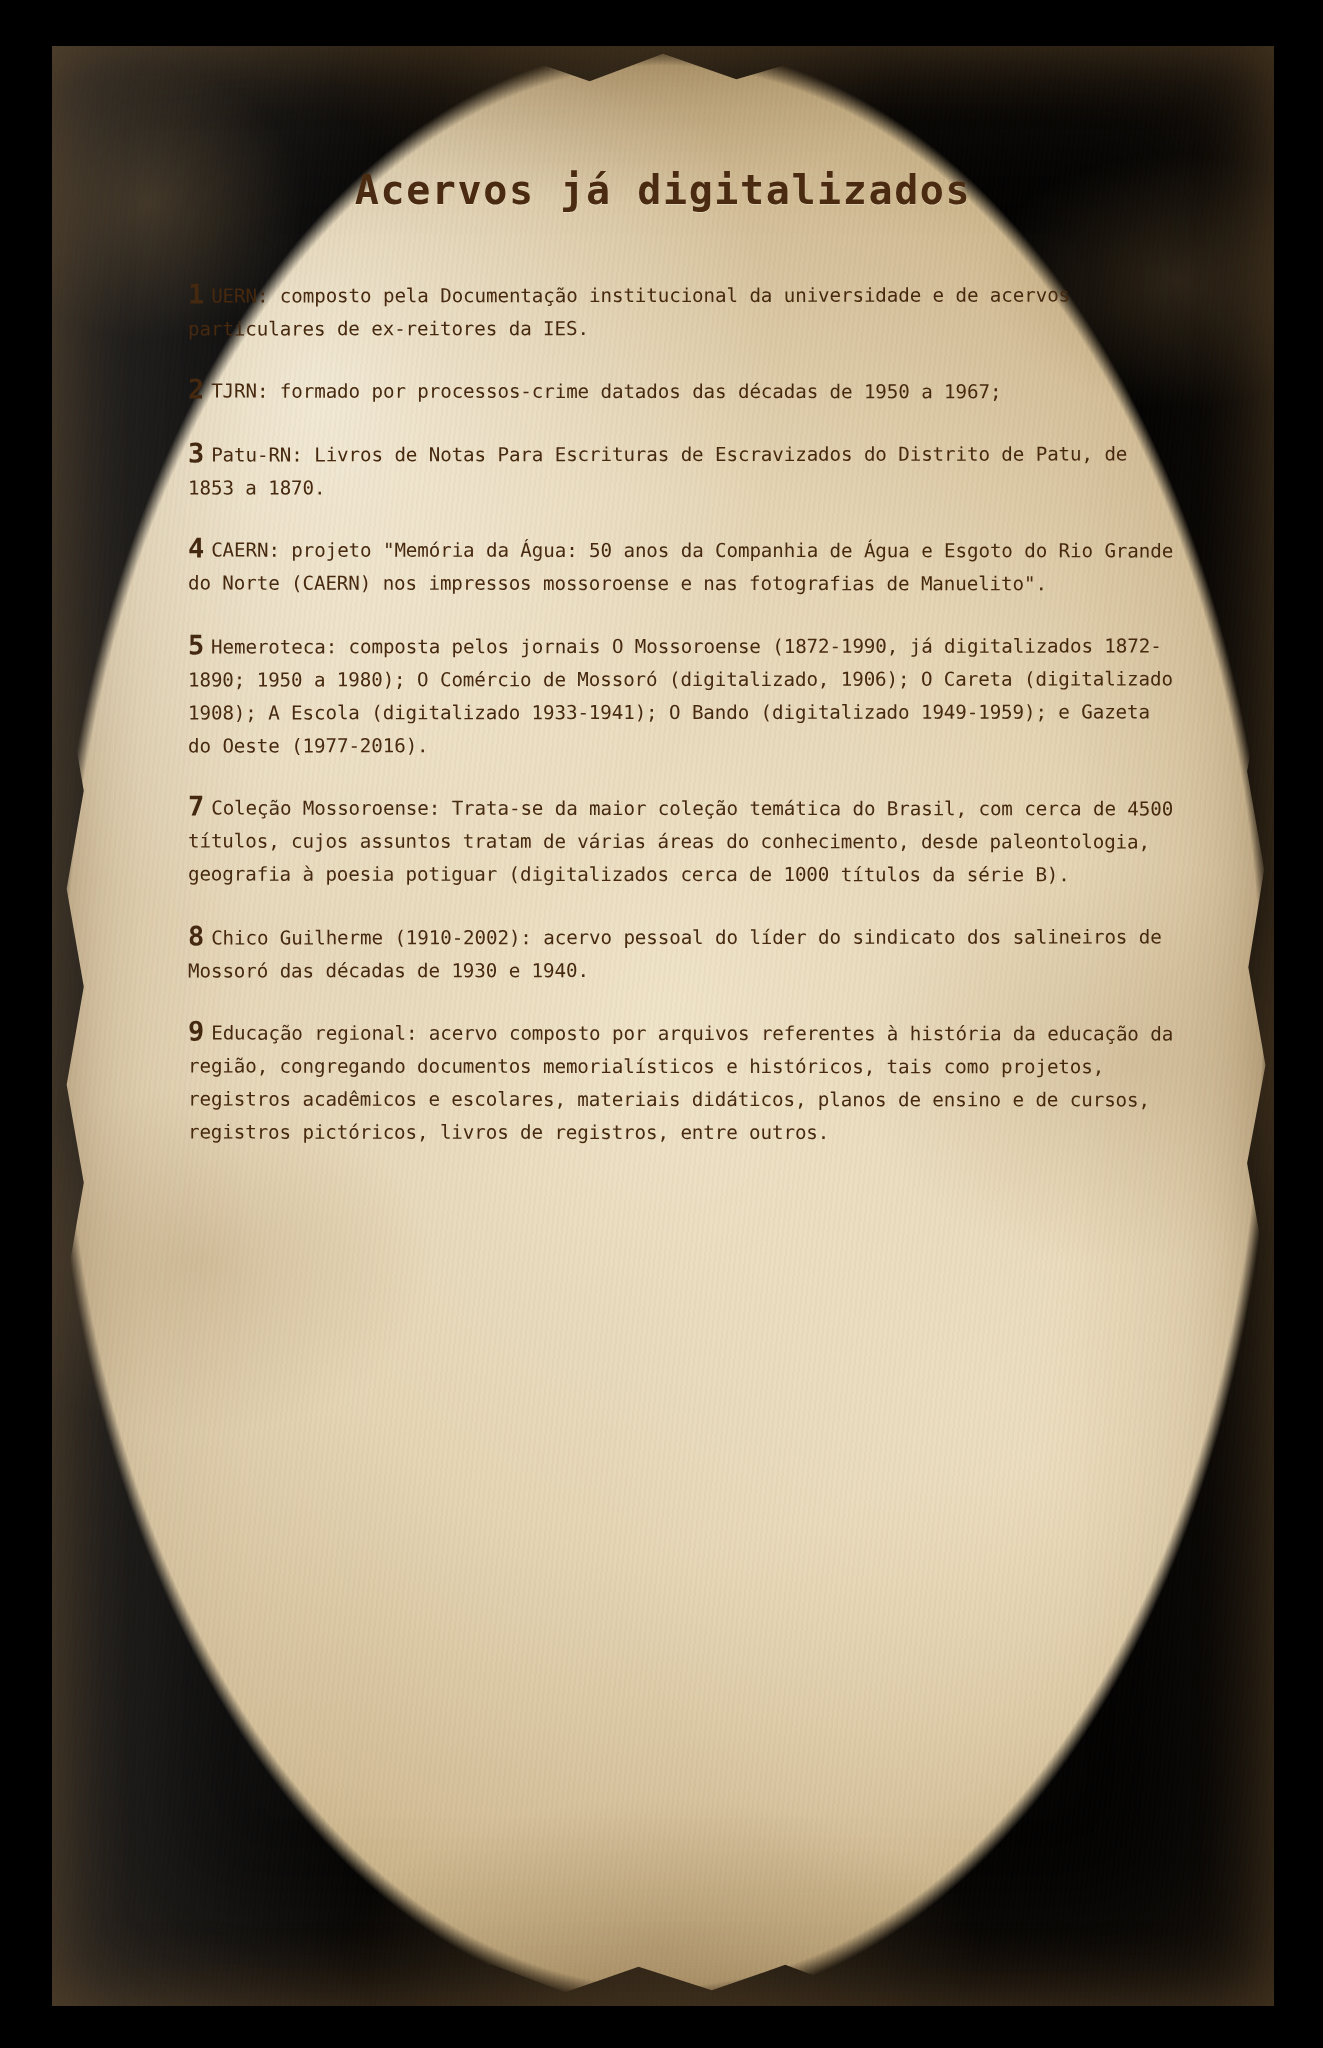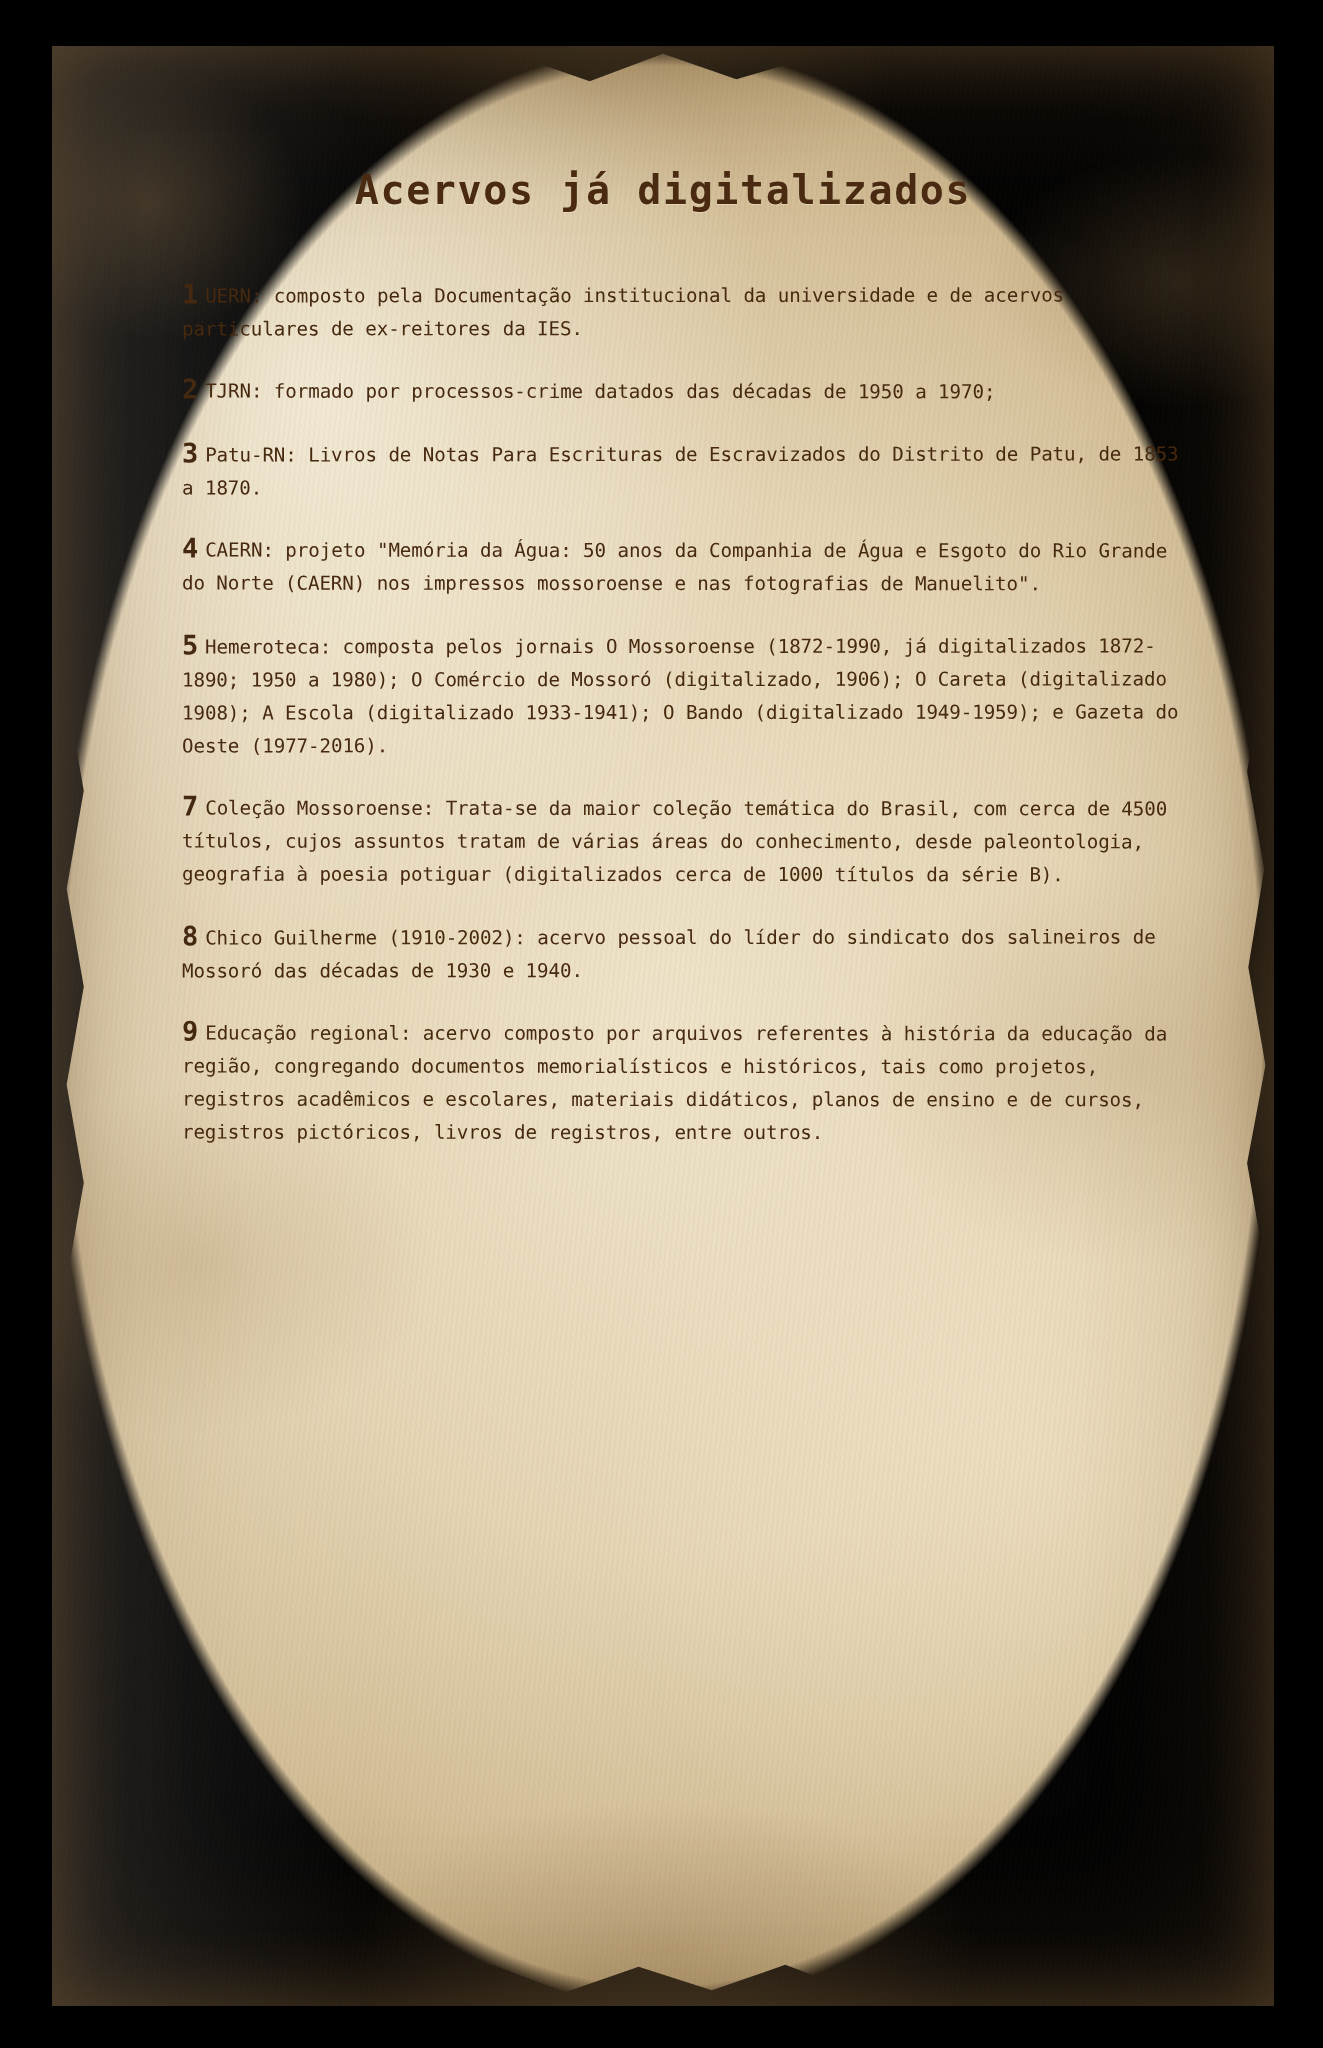--- a/index.html
+++ b/index.html
@@ -97,21 +97,21 @@
     font-weight: 700;
     font-size: 40px;
     line-height: 1.32;
     letter-spacing: 1.6px;
     color: #4a2b11;
     margin: 0 0 62px 0;
     text-shadow: 0 1px 0 rgba(255,250,235,0.35);
   }
 
   .items {
-    margin: 2px;
+    margin: 8px;
     padding: 0 0 0 36px;
     list-style: none;
   }
 
   .item {
     position: relative;
     margin: 0 0 30px 0;
     font-family: "DejaVu Sans Mono", monospace;
     font-size: 19.2px;
     line-height: 1.72;
@@ -148,21 +148,21 @@
     <div class="content">
       <h1 class="doc-title">
         <span>Acervos já digitalizados</span><br>
       </h1>
 
       <ol class="items">
         <li class="item">
           <span class="num">1</span><span class="txt">UERN: composto pela Documentação institucional da universidade e de acervos particulares de ex-reitores da IES.</span>
         </li>
         <li class="item">
-          <span class="num">2</span><span class="txt">TJRN: formado por processos-crime datados das décadas de 1950 a 1970;</span>
+          <span class="num">2</span><span class="txt">TJRN: formado por processos-crime datados das décadas de 1950 a 1967;</span>
         </li>
         <li class="item">
           <span class="num">3</span><span class="txt">Patu-RN: Livros de Notas Para Escrituras de Escravizados do Distrito de Patu, de 1853 a 1870.</span>
         </li>
         <li class="item">
           <span class="num">4</span><span class="txt">CAERN: projeto "Memória da Água: 50 anos da Companhia de Água e Esgoto do Rio Grande do Norte (CAERN) nos impressos mossoroense e nas fotografias de Manuelito".</span>
         </li>
         <li class="item">
           <span class="num">5</span><span class="txt">Hemeroteca: composta pelos jornais O Mossoroense (1872-1990, já digitalizados 1872- 1890; 1950 a 1980); O Comércio de Mossoró (digitalizado, 1906); O Careta (digitalizado 1908); A Escola (digitalizado 1933-1941); O Bando (digitalizado  1949-1959); e Gazeta do Oeste (1977-2016).</span>
         </li>

